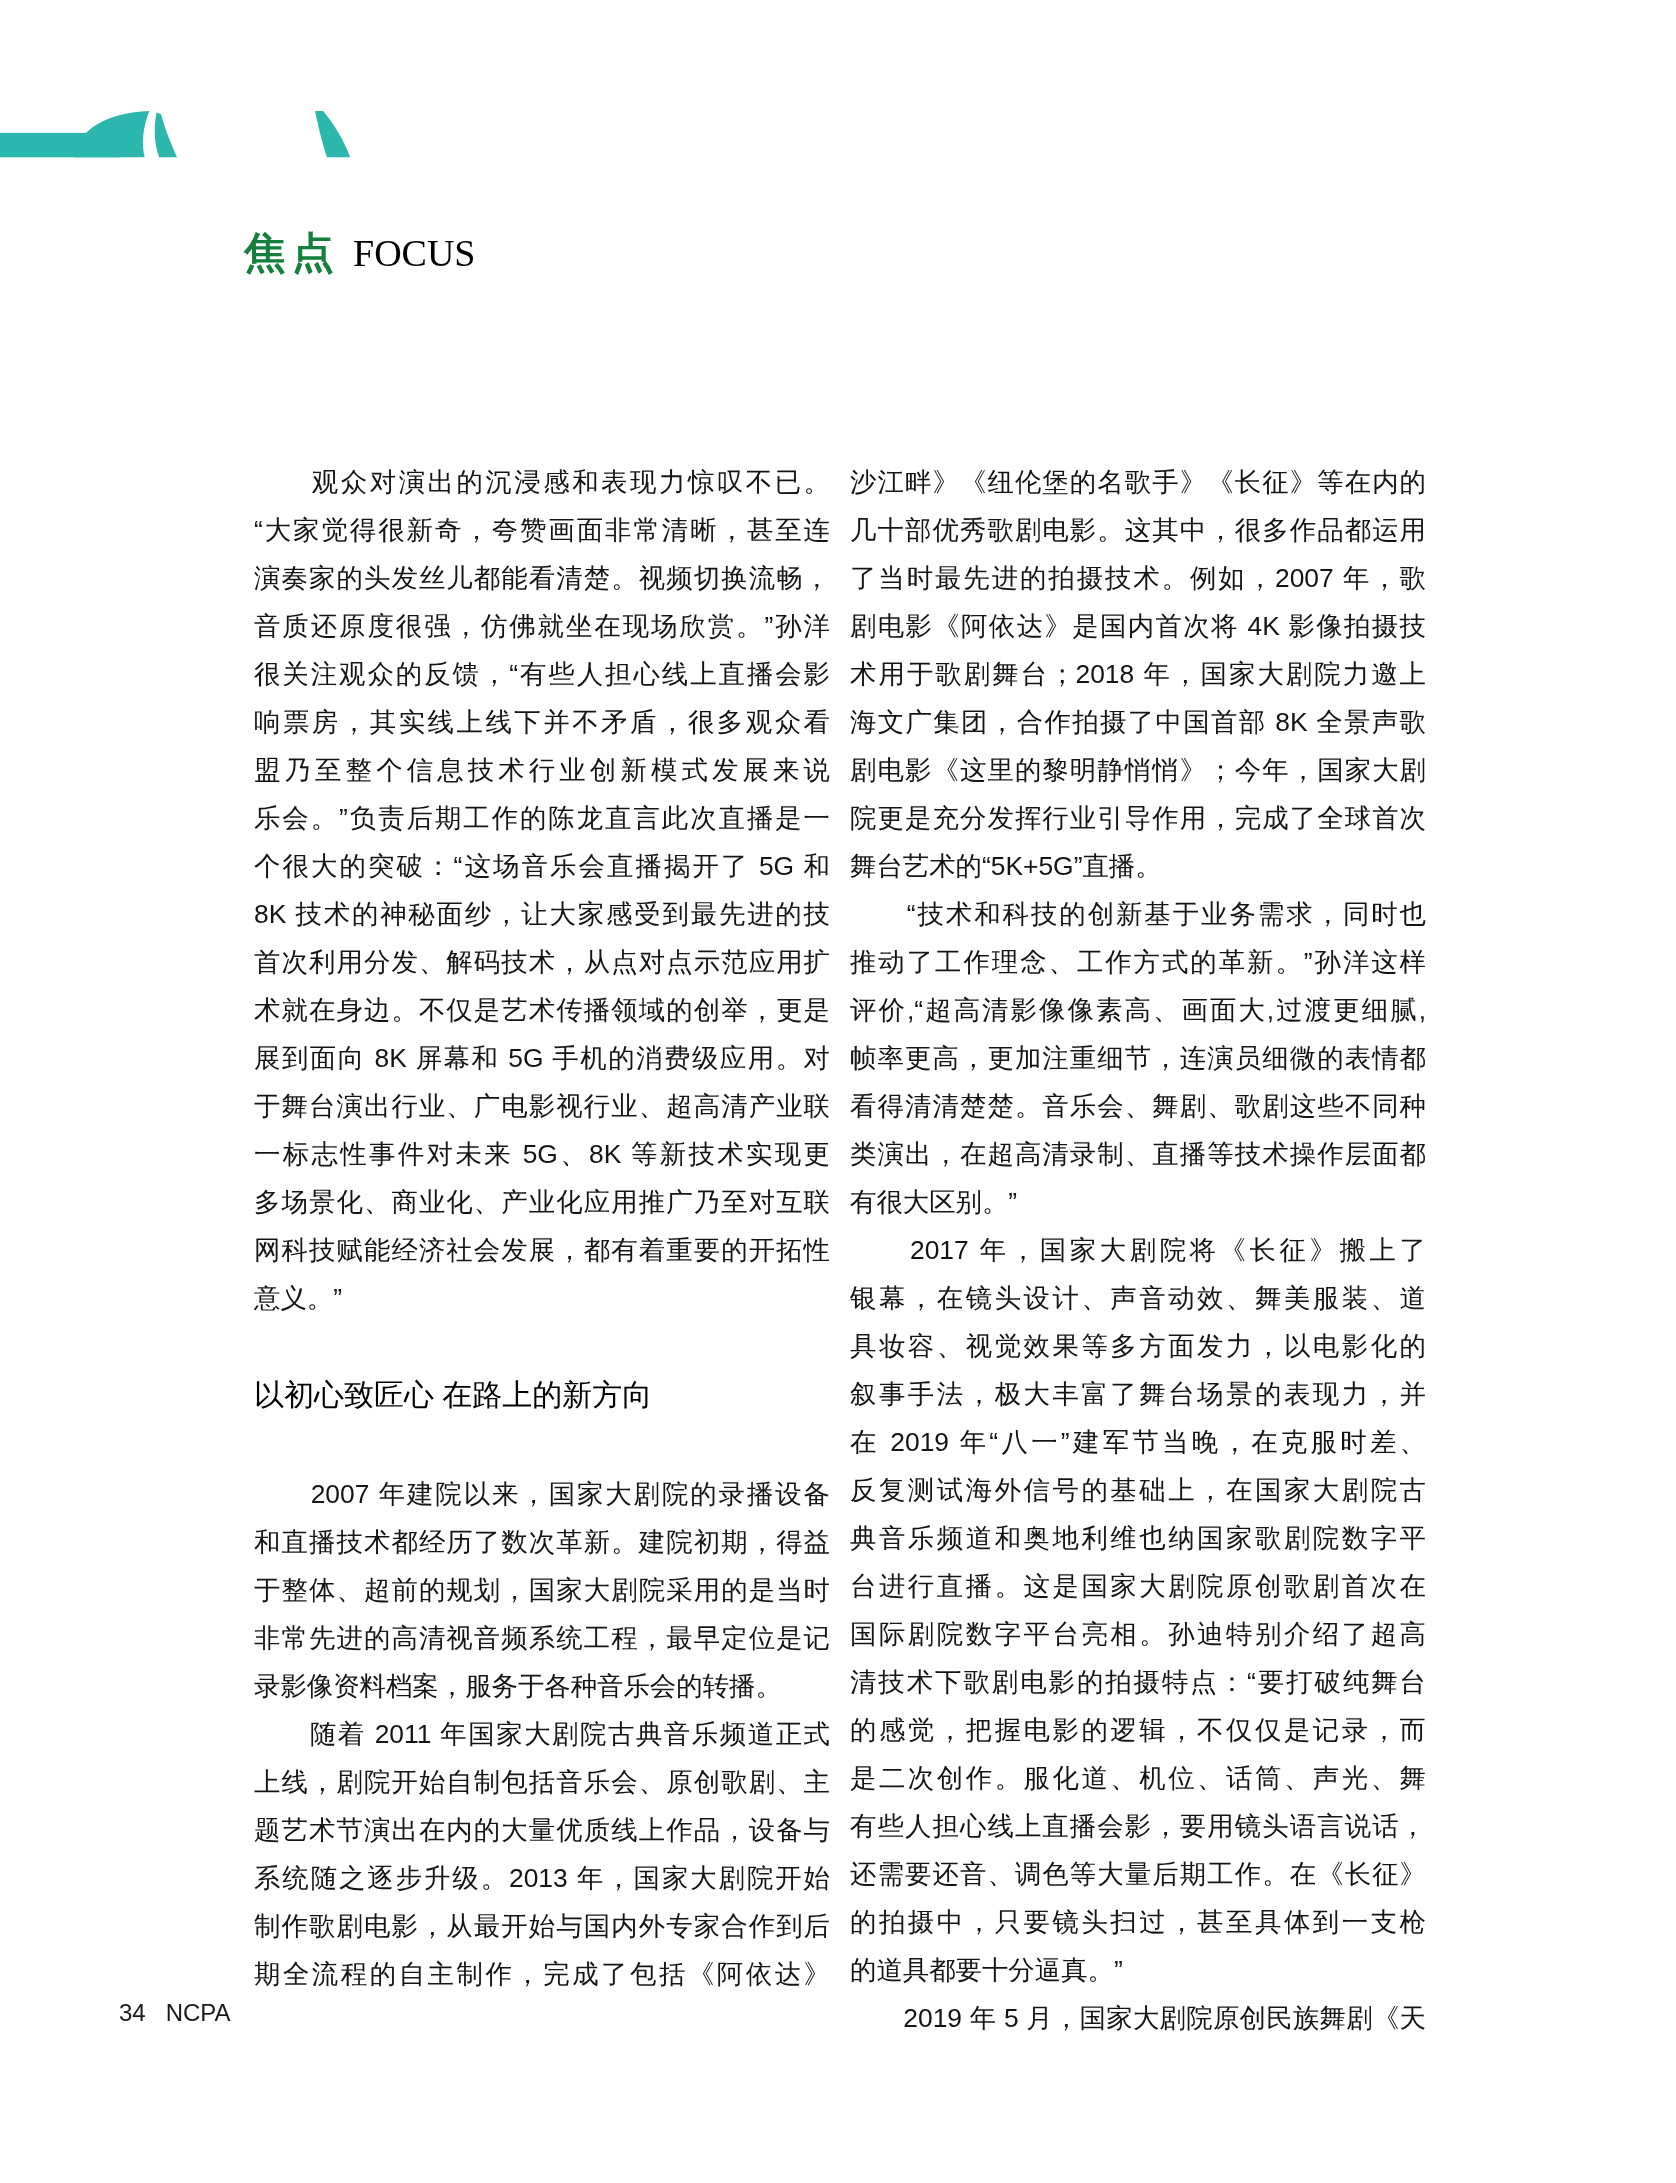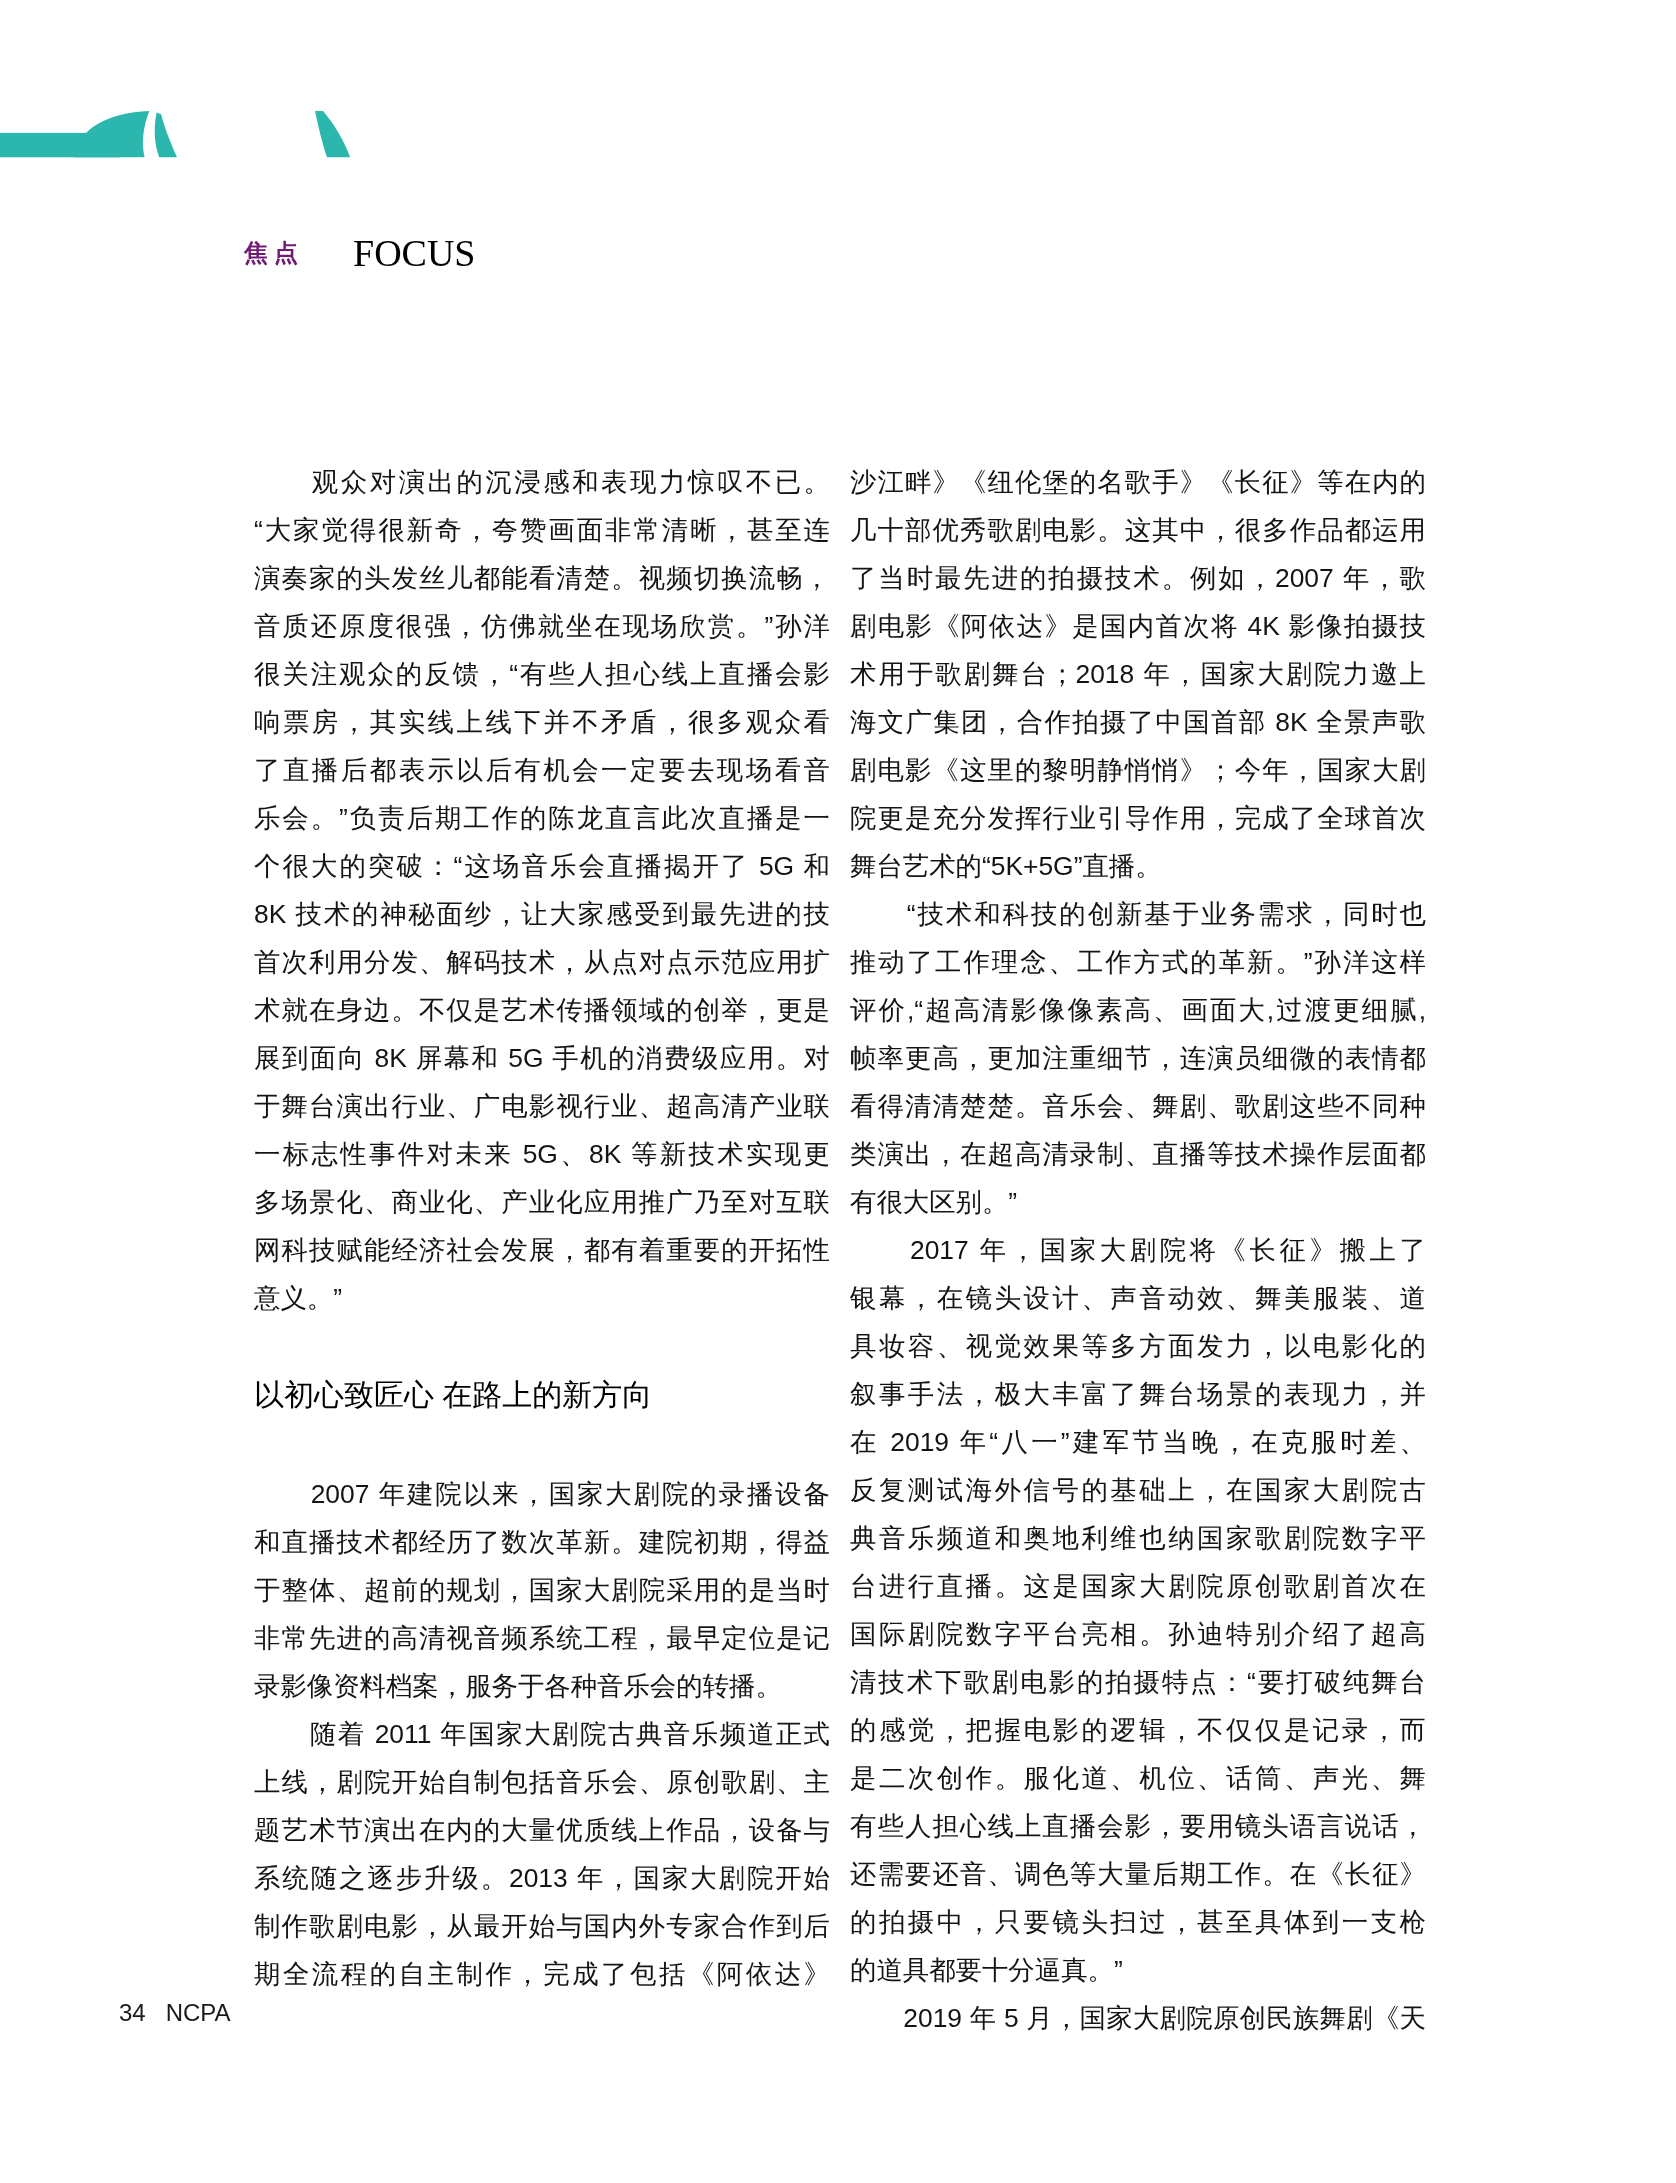--- a/index.html
+++ b/index.html
@@ -9,22 +9,22 @@
     background:#ffffff;
     overflow:hidden;
     font-family:"Liberation Sans", sans-serif;
     color:#141414;
   }
   
   .logo { position:absolute; left:0; top:111px; width:502px; height:49px; }
   .logo svg { position:absolute; left:0; top:0; }
   .logo-cn {
     position:absolute; left:244px; top:124px;
-    font-size:24px; font-weight:900; letter-spacing:6px;
-    line-height:36px; color:#701a75;
+    font-size:42px; font-weight:900; letter-spacing:6px;
+    line-height:36px; color:#15803d;
   }
   .logo-en {
     position:absolute; left:353px; top:125px;
     font-family:"Liberation Serif", serif;
     font-size:38px; line-height:34px; color:#000; letter-spacing:0px;
   }
   
   .col { position:absolute; top:458px; width:576px; font-size:26.4px; }
   .col-left  { left:254px; }
   .col-right { left:850px; }
@@ -66,21 +66,21 @@
     <span class="logo-en">FOCUS</span>
   </div>
 
   <div class="col col-left">
       <div class="line">　　观众对演出的沉浸感和表现力惊叹不已。</div>
       <div class="line">“大家觉得很新奇，夸赞画面非常清晰，甚至连</div>
       <div class="line">演奏家的头发丝儿都能看清楚。视频切换流畅，</div>
       <div class="line">音质还原度很强，仿佛就坐在现场欣赏。”孙洋</div>
       <div class="line">很关注观众的反馈，“有些人担心线上直播会影</div>
       <div class="line">响票房，其实线上线下并不矛盾，很多观众看</div>
-      <div class="line">了直播后都表示以后有机会一定要去现场看音</div>
+      <div class="line">盟乃至整个信息技术行业创新模式发展来说</div>
       <div class="line">乐会。”负责后期工作的陈龙直言此次直播是一</div>
       <div class="line">个很大的突破：“这场音乐会直播揭开了 5G 和</div>
       <div class="line">8K 技术的神秘面纱，让大家感受到最先进的技</div>
       <div class="line">首次利用分发、解码技术，从点对点示范应用扩</div>
       <div class="line">术就在身边。不仅是艺术传播领域的创举，更是</div>
       <div class="line">展到面向 8K 屏幕和 5G 手机的消费级应用。对</div>
       <div class="line">于舞台演出行业、广电影视行业、超高清产业联</div>
       <div class="line">一标志性事件对未来 5G、8K 等新技术实现更</div>
       <div class="line">多场景化、商业化、产业化应用推广乃至对互联</div>
       <div class="line">网科技赋能经济社会发展，都有着重要的开拓性</div>

